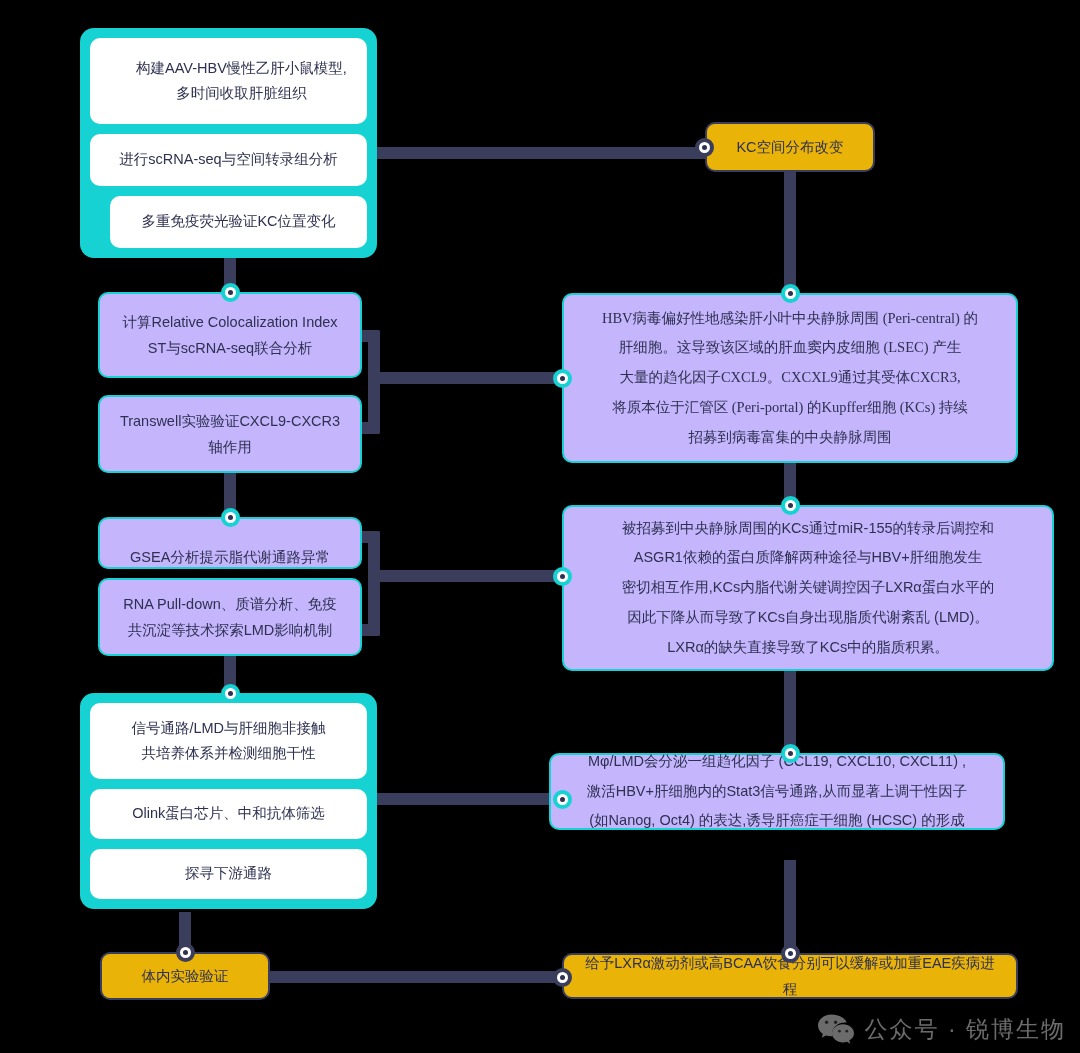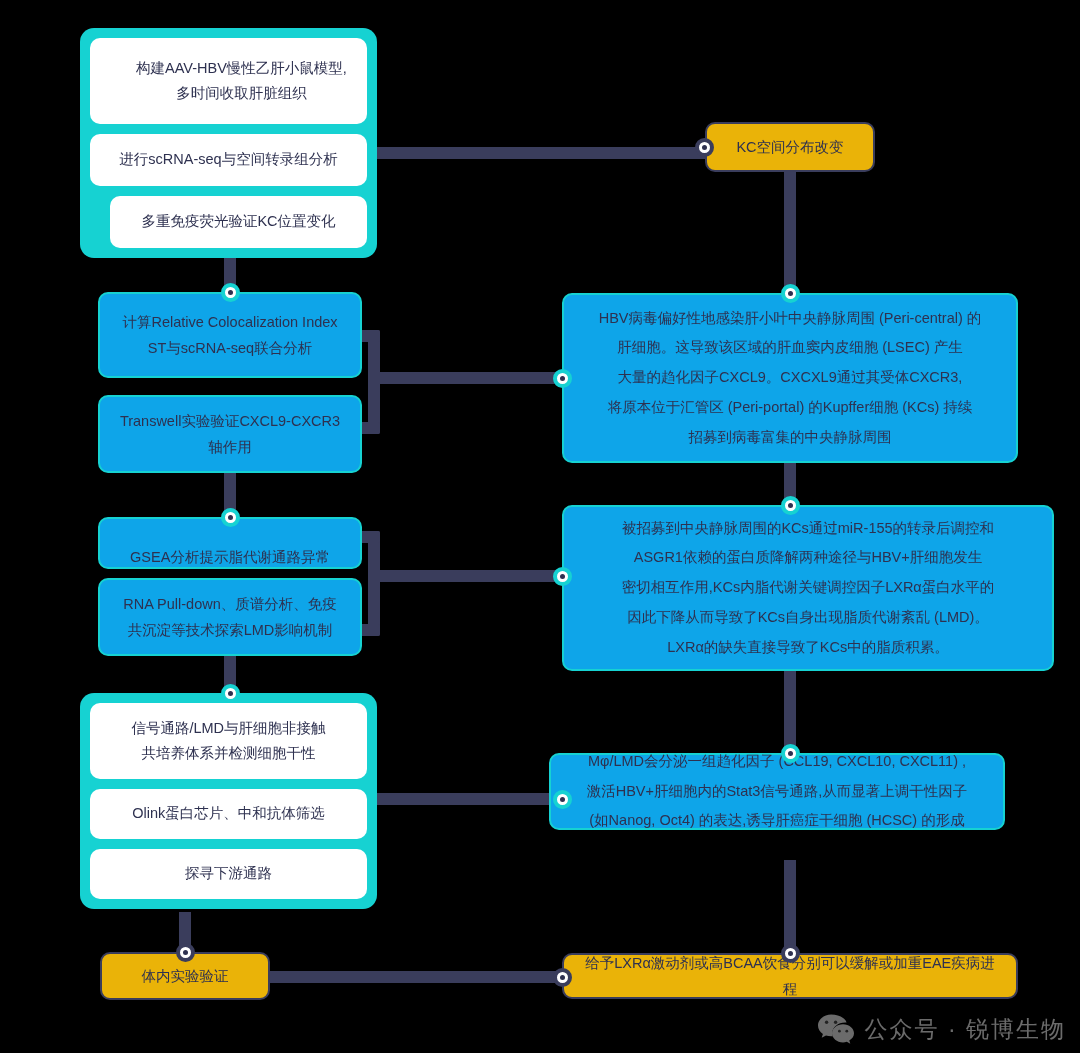--- a/index.html
+++ b/index.html
@@ -57,21 +57,21 @@
     text-align: center;
     color: #2e3150;
     font-size: 14.5px;
     line-height: 1.75;
     padding: 8px 14px;
   }
 
   
   .card-teal {
     position: absolute; z-index: 4;
-    background: #0ea5e9;
+    background: #c4b5fd;
     border: 2px solid #16d2d2;
     border-radius: 10px;
     display: flex; align-items: center; justify-content: center;
     text-align: center;
     color: #2e3150;
     font-size: 14.5px;
     line-height: 1.8;
     padding: 8px 18px;
   }
   .card-navy {
@@ -184,21 +184,21 @@
 
   <div class="card-navy" style="left:100px; top:952px; width:170px; height:48px;">
     <span style="white-space:pre-line;">体内实验验证</span>
   </div>
 
   <div class="card-navy" style="left:705px; top:122px; width:170px; height:50px;">
     <span style="white-space:pre-line;">KC空间分布改变</span>
   </div>
 
   <div class="card-teal big" style="left:562px; top:293px; width:456px; height:170px;">
-    <span style="white-space:pre-line;">HBV病毒偏好性地感染肝小叶中央静脉周围 (Peri-central) 的
+    <span style="white-space:pre-line;font-family:Liberation Serif, serif;">HBV病毒偏好性地感染肝小叶中央静脉周围 (Peri-central) 的
 肝细胞。这导致该区域的肝血窦内皮细胞 (LSEC) 产生
 大量的趋化因子CXCL9。CXCXL9通过其受体CXCR3,
 将原本位于汇管区 (Peri-portal) 的Kupffer细胞 (KCs) 持续
 招募到病毒富集的中央静脉周围</span>
   </div>
 
   <div class="card-teal big" style="left:562px; top:505px; width:492px; height:166px;">
     <span style="white-space:pre-line;">被招募到中央静脉周围的KCs通过miR-155的转录后调控和
 ASGR1依赖的蛋白质降解两种途径与HBV+肝细胞发生
 密切相互作用,KCs内脂代谢关键调控因子LXRα蛋白水平的

